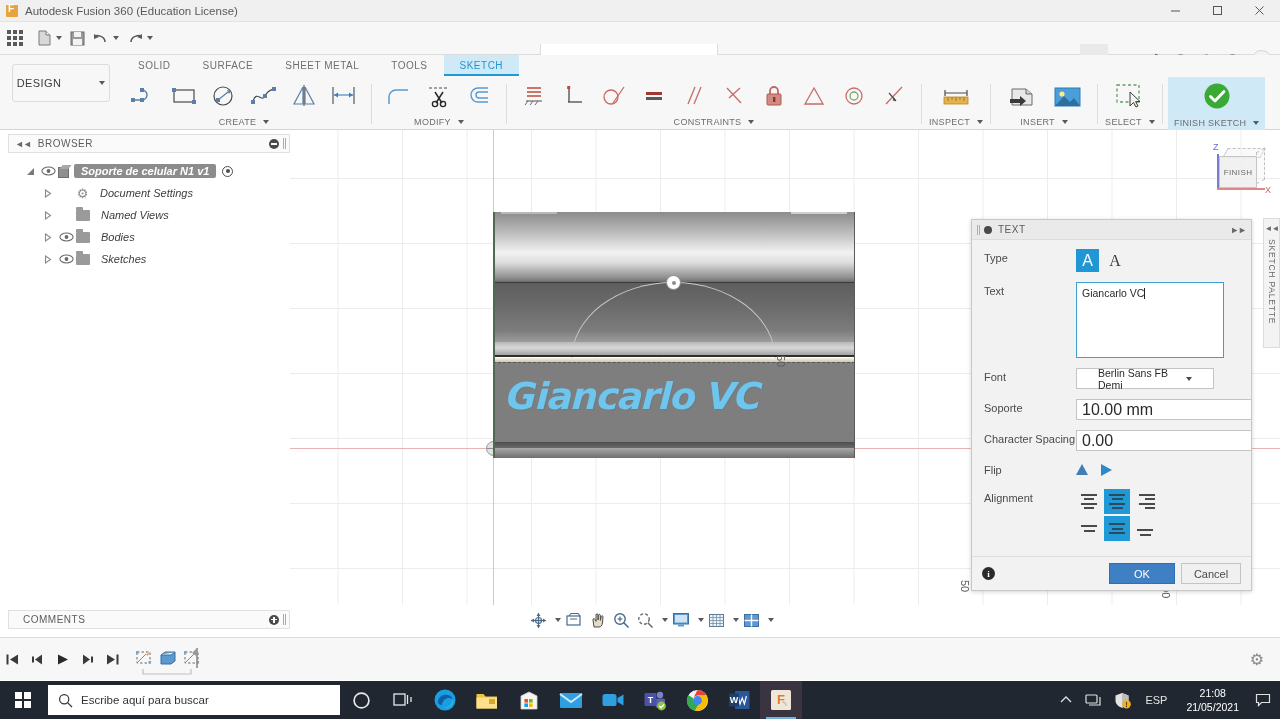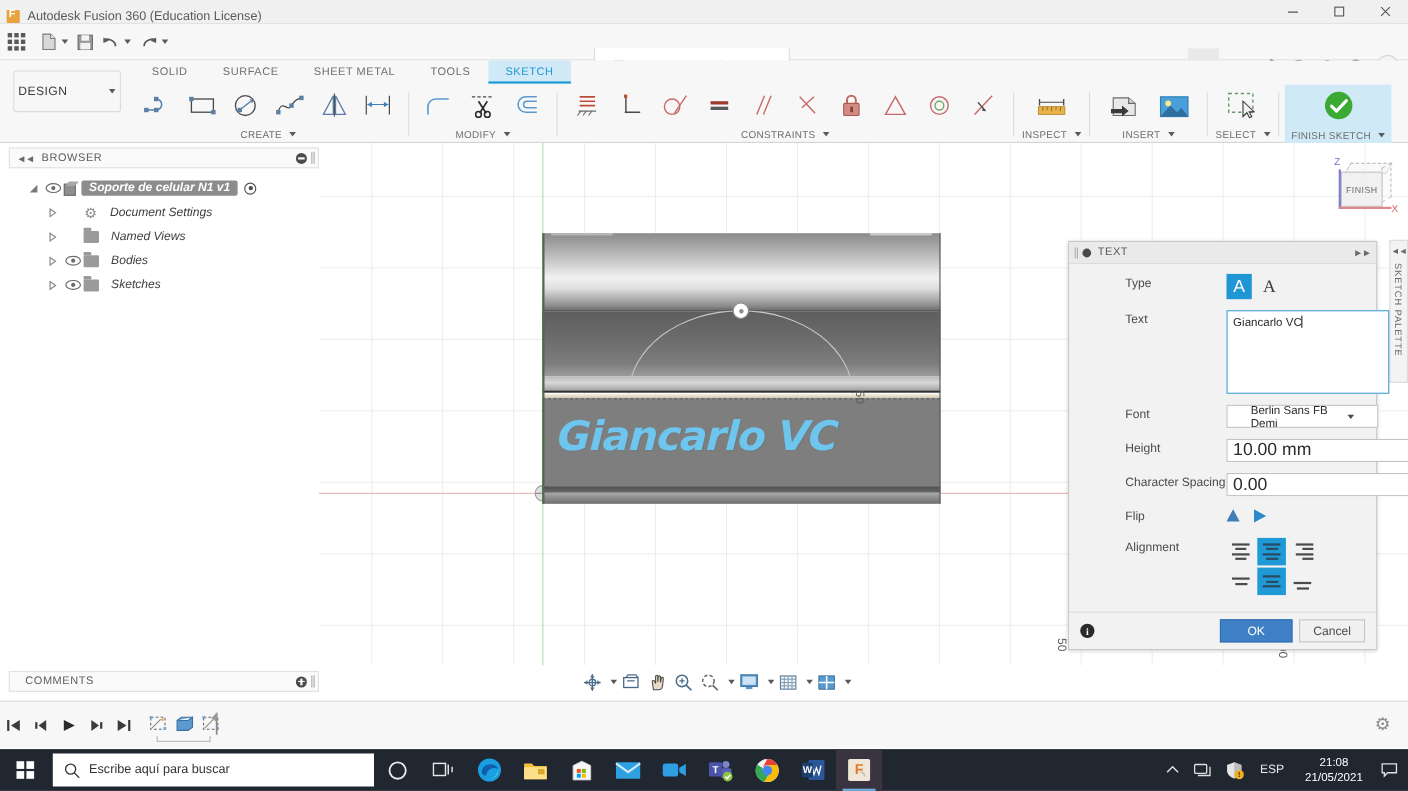--- a/index.html
+++ b/index.html
@@ -9,21 +9,21 @@
     font-family: "Liberation Sans", sans-serif;
     background: #fff;
     -webkit-font-smoothing: antialiased;
   }
   .app { position: relative; width: 1280px; height: 719px; }
 
   
   .titlebar {
     position: absolute; left: 0; top: 0; width: 1280px; height: 22px;
     background: #f0f0f0; border-bottom: 1px solid #e2e2e2;
-    display: flex; align-items: flex-end;
+    display: flex; align-items: center;
   }
   .tb-logo {
     width: 12px; height: 12px; margin-left: 6px; margin-right: 7px;
     background: #e8a33d; border-radius: 1px; position: relative;
   }
   .tb-logo::after {
     content: "F"; position: absolute; left: 2px; top: -2px;
     font-size: 10px; font-weight: bold; color: #fff;
     font-family: "Liberation Sans", sans-serif;
   }
@@ -313,21 +313,21 @@
   }
   .dlg-hdr {
     height: 20px; background: #eaeaea; border-bottom: 1px solid #dcdcdc;
     display: flex; align-items: center; padding: 0 5px;
   }
   .dlg-grip { width: 1px; height: 10px; background: #b0b0b0; box-shadow: 2px 0 0 #b0b0b0; margin-right: 6px; }
   .dlg-dot { width: 8px; height: 8px; border-radius: 50%; background: #4a4a4a; margin-right: 6px; }
   .dlg-title { font-size: 10px; color: #5a5a5a; letter-spacing: .5px; }
   .dlg-collapse { margin-left: auto; font-size: 9px; color: #6a6a6a; letter-spacing: -1px; }
   .dlg-body { flex: 1; padding: 9px 10px 0 12px; }
-  .frow { display: flex; align-items: flex-start; margin-bottom: 10px; margin-left: 39px; }
+  .frow { display: flex; align-items: flex-start; margin-bottom: 10px; }
   .flabel { width: 92px; font-size: 11px; color: #4a4a4a; padding-top: 3px; flex-shrink: 0; }
   .fctl { flex: 1; }
   .tgl {
     width: 23px; height: 23px; display: inline-flex; align-items: center; justify-content: center;
     font-size: 16px; color: #3d3d3d; cursor: pointer; vertical-align: middle;
   }
   .tgl.on { background: #2196d4; color: #fff; }
   .txtarea {
     width: 148px; height: 76px; background: #fff; border: 1px solid #3f9fd0;
     padding: 4px 5px; font-size: 10.5px; color: #2a2a2a; position: relative;
@@ -984,21 +984,21 @@
         <div class="fctl">
           <div class="sel-box">
             <span>Berlin Sans FB Demi</span>
             <span class="caret-d"></span>
           </div>
         </div>
       </div>
 
 
       <div class="frow">
-        <div class="flabel">Height</div>
+        <div class="flabel">Soporte</div>
         <div class="fctl">
           <div class="inp">
               <span>10.00 mm</span>
             </div>
         </div>
       </div>
 
       <div class="frow">
         <div class="flabel">Character Spacing</div>
         <div class="fctl">

